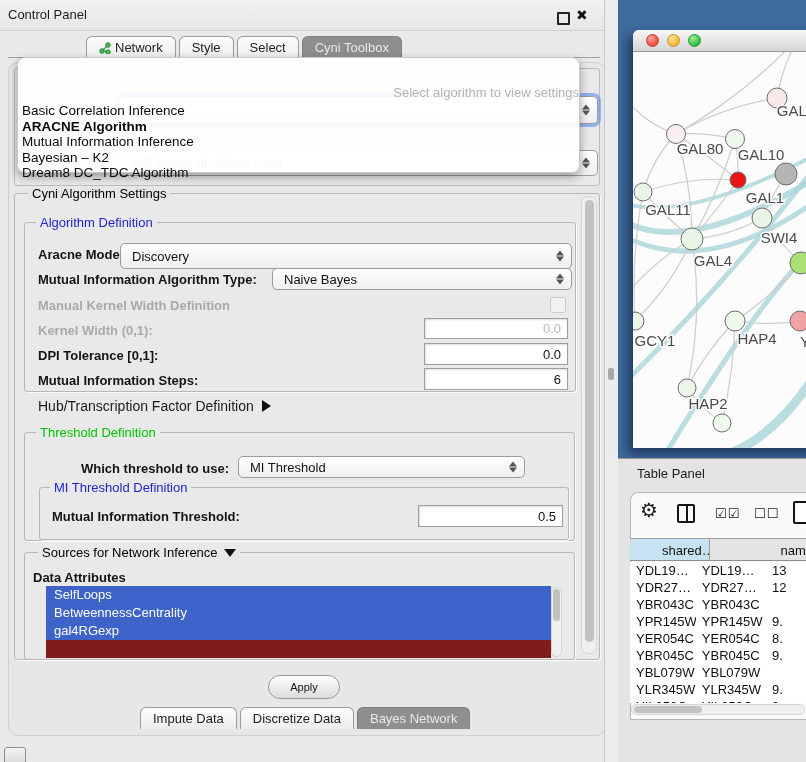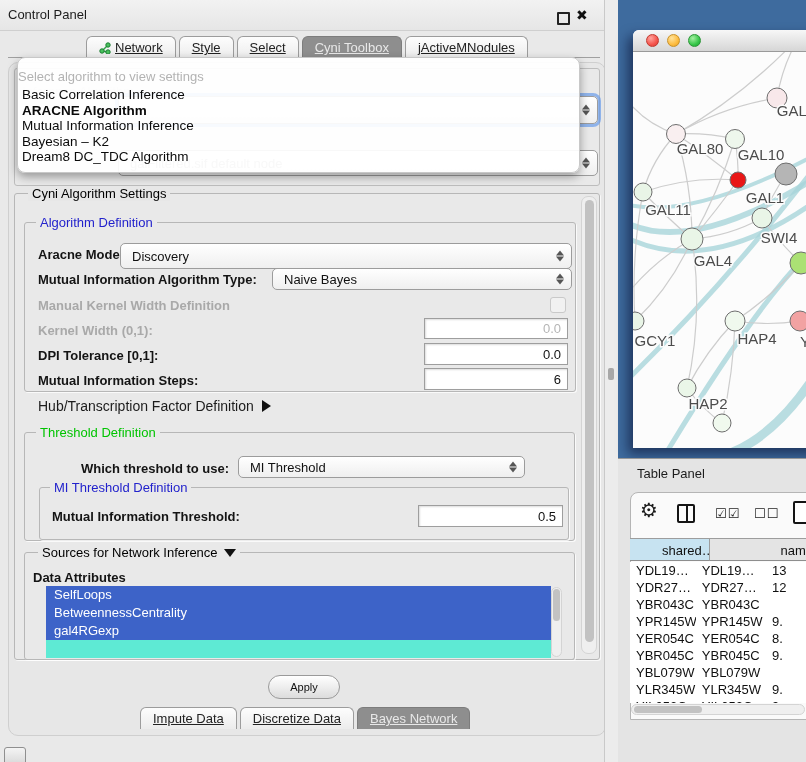--- a/index.html
+++ b/index.html
@@ -10,57 +10,57 @@
   
   .titlebar{left:0;top:0;width:616px;height:30px;background:linear-gradient(#f2f2f2,#e6e6e6);
             border-bottom:1px solid #cfcfcf;}
   .titlebar-text{left:8px;top:7px;font-size:13px;color:#1c1c1c;}
   .float-icon{left:557px;top:12px;width:9px;height:9px;border:2px solid #222;border-radius:1px;}
   .close-icon{left:576px;top:7px;font-size:14px;font-weight:bold;color:#111;}
   .tabbar{left:86px;top:36px;display:flex;gap:3px;}
   .tabline{left:8px;top:57px;width:592px;border-top:1px solid #a0a0a0;}
   .tab{height:21px;line-height:21px;padding:0 12px;font-size:13px;color:#222;
        background:linear-gradient(#fdfdfd,#ececec);border:1px solid #9c9c9c;border-bottom:none;
-       border-radius:6px 6px 0 0;display:flex;align-items:center;gap:4px;text-decoration:underline;}
+       border-radius:6px 6px 0 0;display:flex;align-items:center;gap:4px;}
   .tab.selected{background:#8e8e8e;color:#e8e8e8;border-color:#7d7d7d;}
   .outer-box{left:8px;top:62px;width:596px;height:672px;border:1px solid #cfcfcf;
              border-radius:10px;background:#e7e7e7;}
   .inference-panel{left:14px;top:68px;width:584px;height:116px;border:1px solid #bdbdbd;
                    border-radius:3px;background:#e9e9e9;}
   .combo{background:linear-gradient(#ffffff,#efefef);border:1px solid #9c9c9c;border-radius:5px;
          font-size:13px;color:#111;display:flex;align-items:center;padding-left:11px;box-sizing:border-box;}
   .combo .spin{position:absolute;right:7px;top:50%;transform:translateY(-50%);display:flex;
                flex-direction:column;gap:1px;}
   .combo .spin i{display:block;width:0;height:0;border-left:4px solid transparent;border-right:4px solid transparent;}
   .combo .spin i.up{border-bottom:5px solid #555;}
   .combo .spin i.dn{border-top:5px solid #555;}
   .combo1{left:118px;top:96px;width:480px;height:28px;box-shadow:0 0 0 3px rgba(96,150,235,.65);}
   .combo2{left:118px;top:150px;width:480px;height:26px;color:#9a9a9a;}
   .behind-faint{color:#8a8a8a;opacity:.55;font-size:13px;}
   .popup{left:17px;top:57px;width:561px;height:114px;background:rgba(255,255,255,.93);
          border:1px solid #c8c8c8;border-radius:8px;box-shadow:0 4px 10px rgba(0,0,0,.35);}
-  .popup-header{text-align:left;color:#b3b3b3;font-size:13px;padding-top:11px;height:18px;}
+  .popup-header{text-align:right;color:#b3b3b3;font-size:13px;padding-top:3px;height:18px;margin-top:24px;}
   .popup-item{height:15.5px;line-height:15.5px;font-size:13.5px;color:#0a0a0a;padding-left:4px;white-space:nowrap;}
   .popup-item.bold{font-weight:bold;}
   .groupbox{border:1px solid #b7b7b7;border-radius:3px;box-shadow:1px 1px 0 rgba(255,255,255,.75);}
   .grouplabel{position:absolute;font-size:13px;background:#e9e9e9;padding:0 4px;white-space:nowrap;}
   .settings-box{left:14px;top:193px;width:584px;height:465px;background:#e9e9e9;overflow:hidden;}
   .lbl{font-size:13px;font-weight:bold;color:#141414;white-space:nowrap;}
   .lbl.disabled{color:#a9a9a9;}
   .field{background:#fff;border:1px solid #9e9e9e;box-shadow:inset 1px 1px 2px rgba(0,0,0,.14);
          font-size:13px;color:#111;text-align:right;padding-right:6px;box-sizing:border-box;
          display:flex;align-items:center;justify-content:flex-end;}
   .field.disabled{color:#b5b5b5;}
   .checkbox{width:14px;height:14px;border:1.5px solid #c9c9c9;border-radius:3px;background:#f1f1f1;}
   .hub-row{display:flex;align-items:center;gap:8px;font-size:14px;color:#1c1c1c;}
   .tri-right{width:0;height:0;border-top:6px solid transparent;border-bottom:6px solid transparent;
              border-left:9px solid #111;}
   .tri-down{width:0;height:0;border-left:6px solid transparent;border-right:6px solid transparent;
             border-top:8px solid #111;display:inline-block;margin-left:6px;}
-  .attr-list{left:46px;top:586px;width:505px;height:72px;background:#5eead4;}
+  .attr-list{left:46px;top:586px;width:505px;height:72px;background:#7f1d1d;}
   .attr-item{height:18px;line-height:18px;font-size:13px;padding-left:8px;color:#111;}
   .attr-item.sel{background:#3d63c8;color:#fff;}
   .scroll-track{background:#efefef;border:1px solid #d4d4d4;border-radius:7px;box-sizing:border-box;}
   .scroll-thumb{background:#c2c2c2;border-radius:6px;}
   .apply-btn{left:268px;top:675px;width:70px;height:22px;background:linear-gradient(#ffffff,#dcdcdc);
              border:1px solid #9a9a9a;border-radius:12px;font-size:11px;color:#111;
              display:flex;align-items:center;justify-content:center;}
   .bottom-tabbar{left:140px;top:707px;display:flex;gap:3px;}
   .mini-btn{left:4px;top:747px;width:20px;height:16px;border:1px solid #8f8f8f;border-radius:3px;
             background:linear-gradient(#f4f4f4,#d9d9d9);}
@@ -119,23 +119,20 @@
       <span>Network</span>
     </div>
     <div class="tab">
       <span>Style</span>
     </div>
     <div class="tab">
       <span>Select</span>
     </div>
     <div class="tab selected">
       <span>Cyni Toolbox</span>
-    </div>
-    <div class="tab">
-      <span>jActiveMNodules</span>
     </div>
   </div>
 <div class="abs tabline"></div>
 
 <div class="abs outer-box"></div>
 <div class="abs inference-panel"></div>
 <div class="abs behind-faint" style="left:22px;top:84px;opacity:.22;">Inference Algorithm</div>
 <div class="abs combo combo1">
     <span class="spin">
       <i class="up"></i>

